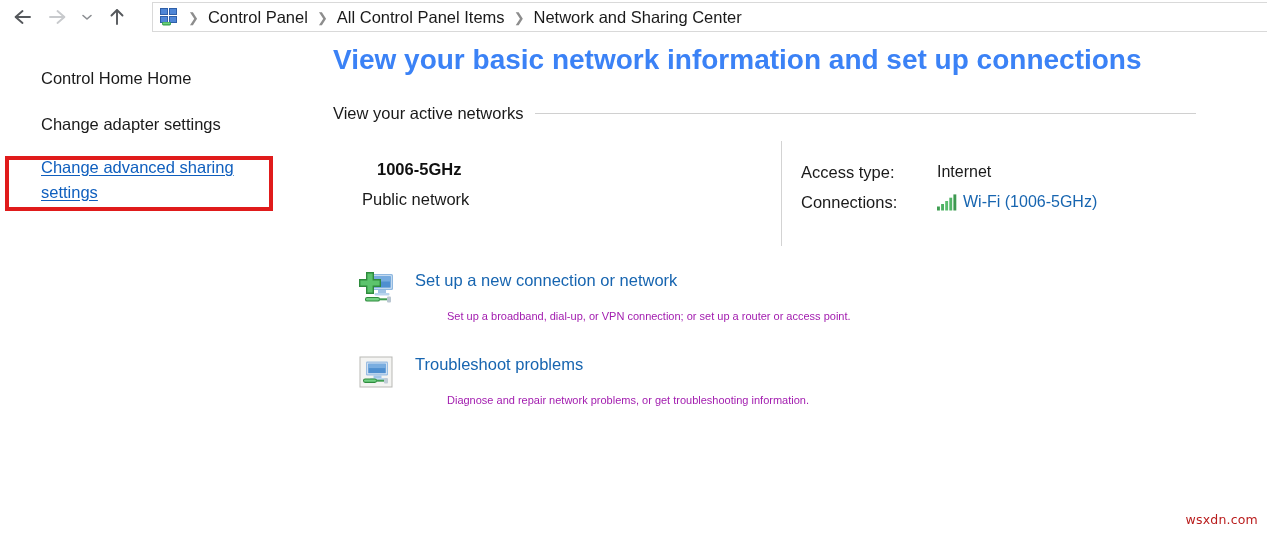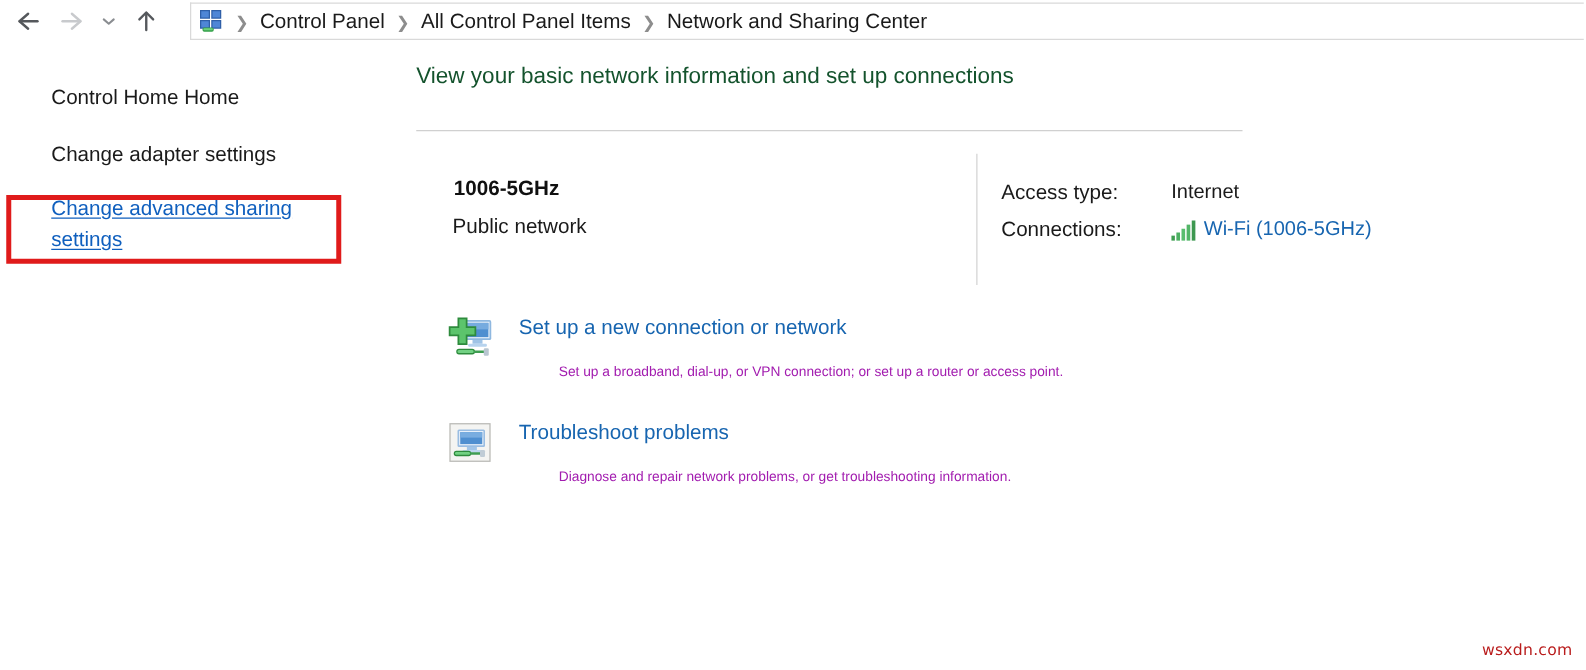--- a/index.html
+++ b/index.html
@@ -115,25 +115,26 @@
 
   
   .content {
     position: absolute;
     left: 333px;
     top: 42px;
     width: 900px;
   }
 
   .page-title {
-    font-size: 18px;
-    color: #14532d;
+    font-size: 28px;
+    color: #3b82f6;
     line-height: 28px;
     margin: 4px 0 0 0;
     white-space: nowrap;
+    font-weight: bold;
   }
 
   .section-head {
     display: flex;
     align-items: center;
     margin-top: 30px;
   }
   .section-head .label {
     font-size: 16.5px;
     color: #1a1a1a;
@@ -157,21 +158,21 @@
   .vdiv {
     position: absolute;
     left: 448px;
     top: 0;
     width: 1px;
     height: 105px;
     background: #d3d3d3;
   }
   .net-name {
     position: absolute;
-    left: 30px;
+    left: 44px;
     top: 19px;
     font-size: 16.5px;
     font-weight: bold;
     color: #101010;
     white-space: nowrap;
   }
   .net-type {
     position: absolute;
     left: 29px;
     top: 49px;
@@ -317,20 +318,21 @@
   <div class="navlink advanced">Change advanced sharing settings</div>
   <div class="navlink adapter">Change adapter settings</div>
   <div class="redbox"></div>
 </div>
 
 <div class="content">
 
   <div class="page-title">View your basic network information and set up connections</div>
 
   <div class="section-head s1">
+    <span class="label">View your active networks</span>
     <span class="rule"></span>
   </div>
 
   <div class="netblock">
     <div class="vdiv"></div>
 
     <div class="net-name">1006-5GHz</div>
     <div class="net-type">Public network</div>
 
     <div class="detail-rows">

